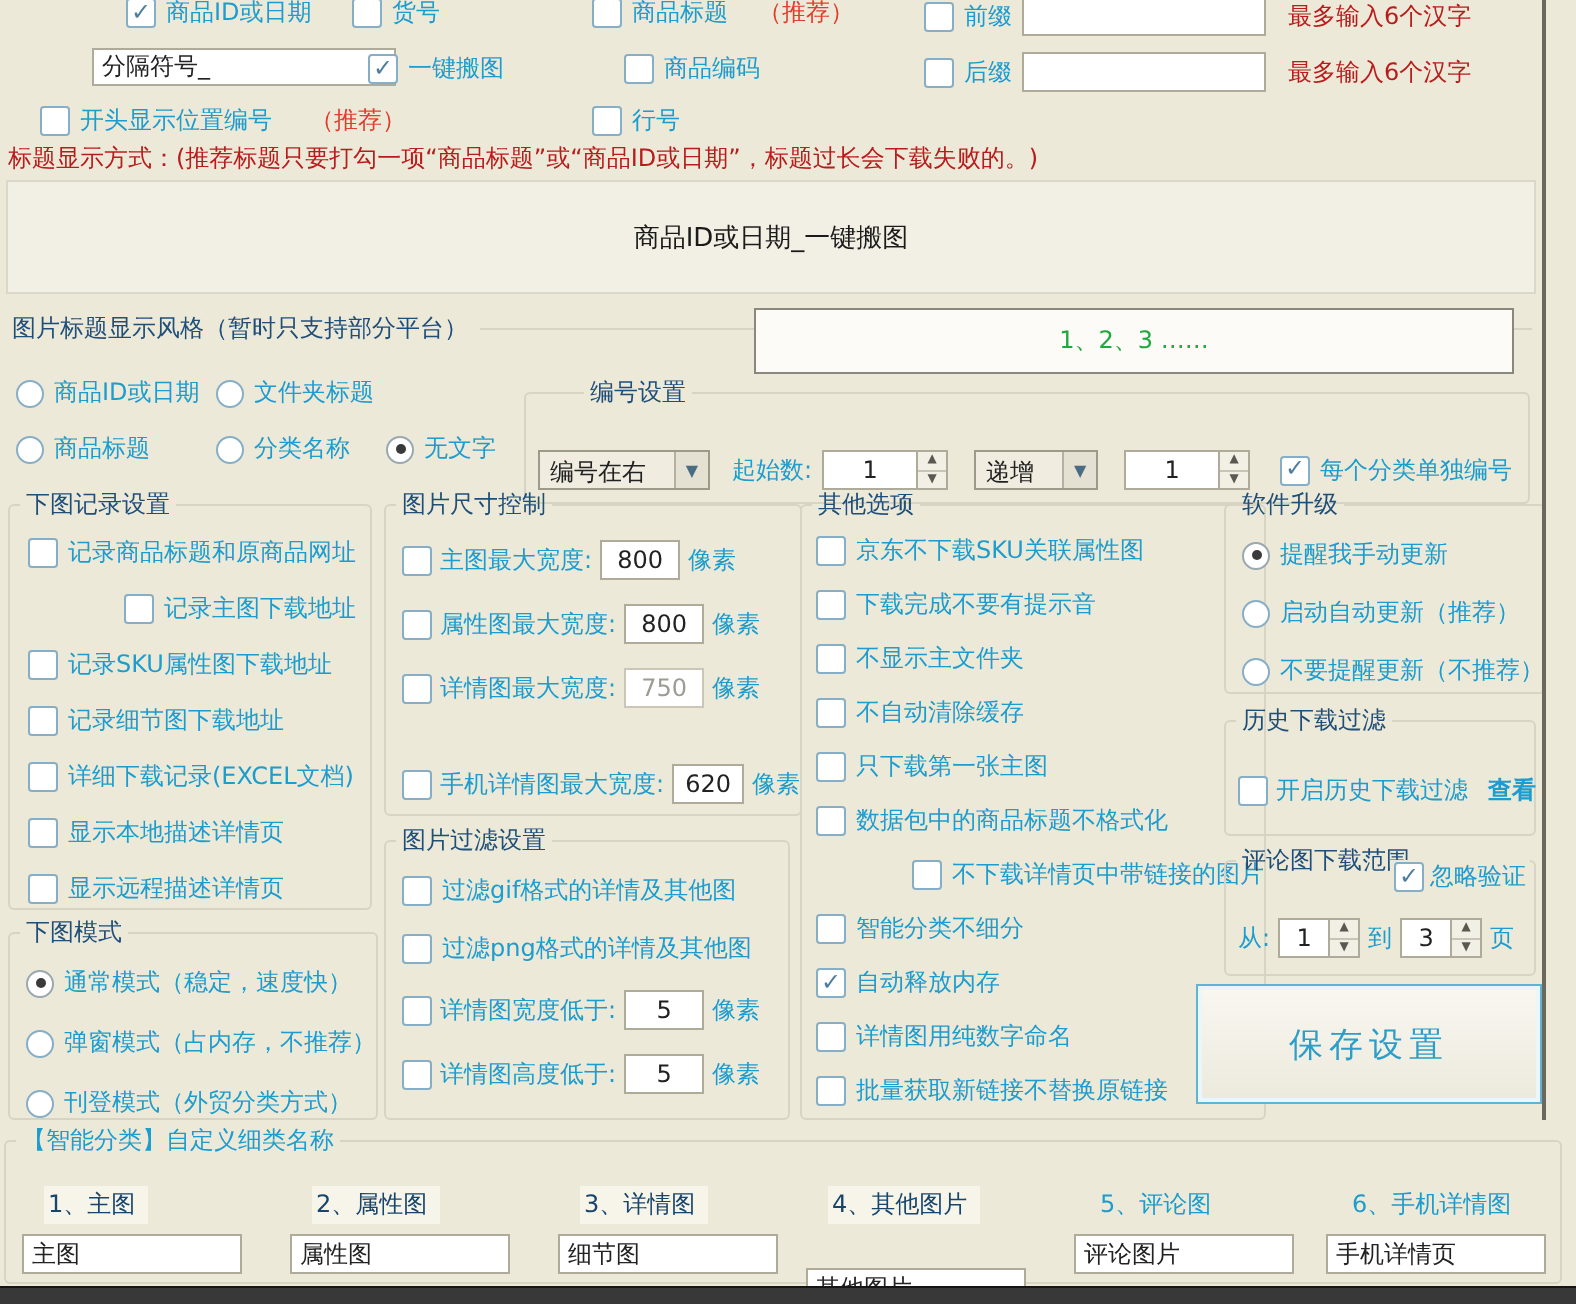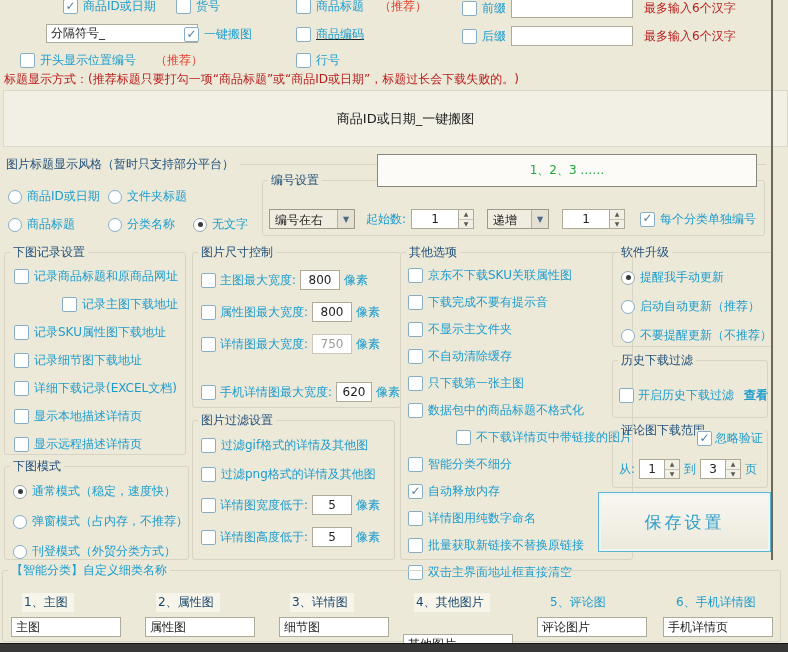--- a/index.html
+++ b/index.html
@@ -40,21 +40,21 @@
   .spin-btns span:first-child{border-bottom:1px solid #c9c5b6;}
   
   .ddl{display:inline-flex;align-items:stretch;border:1px solid #9E9A8A;background:#F0EDE0;height:20px;box-sizing:border-box;}
   .ddl-text{padding:2px 4px 0 5px;color:#222;}
   .ddl-btn{width:16px;display:flex;align-items:center;justify-content:center;background:#E4E1D2;
        border-left:1px solid #b5b1a2;color:#4a6b84;font-size:8px;}
   fieldset{position:absolute;border:1px solid #D8D4C4;border-radius:3px;margin:0;padding:0;box-sizing:border-box;}
   legend{color:#1F4E79;padding:0 3px;margin-left:5px;font-size:12px;}
   legend.teal{color:#1D9CCE;}
   .col{display:flex;flex-direction:column;}
-  .preview-bar{background:#F2F0E4;border:1px solid #DCD8C9;display:flex;align-items:center;justify-content:center;color:#1b1b1b;font-size:13px;padding-left:20px;}
+  .preview-bar{background:#F2F0E4;border:1px solid #DCD8C9;display:flex;align-items:center;justify-content:center;color:#1b1b1b;font-size:13px;}
   .green-box{background:#FCFBF7;border:1px solid #8A887C;display:flex;align-items:center;justify-content:center;}
   .legendline{display:flex;align-items:center;gap:6px;}
   .legendline .ln{flex:1;height:1px;background:#D8D4C4;}
   .link{color:#1D9CCE;font-weight:bold;cursor:pointer;}
   .savebtn{position:absolute;border:1px solid #5FB4D3;box-shadow:inset 0 0 0 2px #EAF6FA;
       background:linear-gradient(#F9F7F1,#ECE9DC);color:#2D9EC8;font-size:17px;letter-spacing:3px;
       display:flex;align-items:center;justify-content:center;cursor:pointer;}
   .cat-lbl{display:inline-block;padding:1px 6px 1px 2px;margin-left:11px;}
   .cat-lbl.dark{color:#17456B;background:#F7F5EA;}
   .cat-lbl.teal{color:#1D9CCE;}
@@ -82,21 +82,21 @@
   <span class="lbl">前缀</span>
   <input class="tin" style="width: 112px;">
   <span class="hint" style="margin-left:6px;">最多输入6个汉字</span>
 </div>
 
 <input class="tin abs" style="left: 46px; top: 24px; width: 142px; height: 17px;" value="分隔符号_">
 <div class="row" style="left:184px;top:26px;">
   <span class="cb on"></span>
   <span class="lbl">一键搬图</span>
 </div>
-<div class="row" style="left:296px;top:26px;text-decoration:underline;">
+<div class="row" style="left:312px;top:26px;">
   <span class="cb"></span>
   <span class="lbl">商品编码</span>
 </div>
 <div class="row" style="left:462px;top:26px;">
   <span class="cb"></span>
   <span class="lbl">后缀</span>
   <input class="tin" style="width: 112px;">
   <span class="hint" style="margin-left:6px;">最多输入6个汉字</span>
 </div>
 
@@ -132,21 +132,21 @@
 </div>
 <div class="row" style="left:108px;top:216px;">
   <span class="rd"></span>
   <span class="lbl">分类名称</span>
 </div>
 <div class="row" style="left:193px;top:216px;">
   <span class="rd on"></span>
   <span class="lbl">无文字</span>
 </div>
 
-<fieldset style="left:262px;top:172px;width:503px;height:64px;">
+<fieldset style="left:262px;top:188px;width:503px;height:64px;padding-left:24px;">
   <legend>编号设置</legend>
   <div class="row" style="left:6px;top:20px;">
     <span class="ddl">
       <span class="ddl-text" style="width:58px;">编号在右</span>
       <span class="ddl-btn">▼</span>
     </span>
     <span class="lbl" style="margin-left:6px;">起始数:</span>
     <span class="spin">
       <input class="num" style="width: 42px;" value="1">
       <span class="spin-btns">
@@ -321,24 +321,20 @@
         <span class="cb on"></span>
         <span class="lbl">自动释放内存</span>
       </div>
     <div class="row" style="position:static;">
         <span class="cb"></span>
         <span class="lbl">详情图用纯数字命名</span>
       </div>
     <div class="row" style="position:static;">
         <span class="cb"></span>
         <span class="lbl">批量获取新链接不替换原链接</span>
-      </div>
-    <div class="row" style="position:static;">
-        <span class="cb"></span>
-        <span class="lbl">双击主界面地址框直接清空</span>
       </div>
   </div>
 </fieldset>
 
 <fieldset style="left:612px;top:244px;width:156px;height:103px;">
   <legend>软件升级</legend>
   <div class="col" style="padding:8px 0 0 8px;gap:12px;">
     <div class="row" style="position:static;">
         <span class="rd on"></span>
         <span class="lbl">提醒我手动更新</span>

